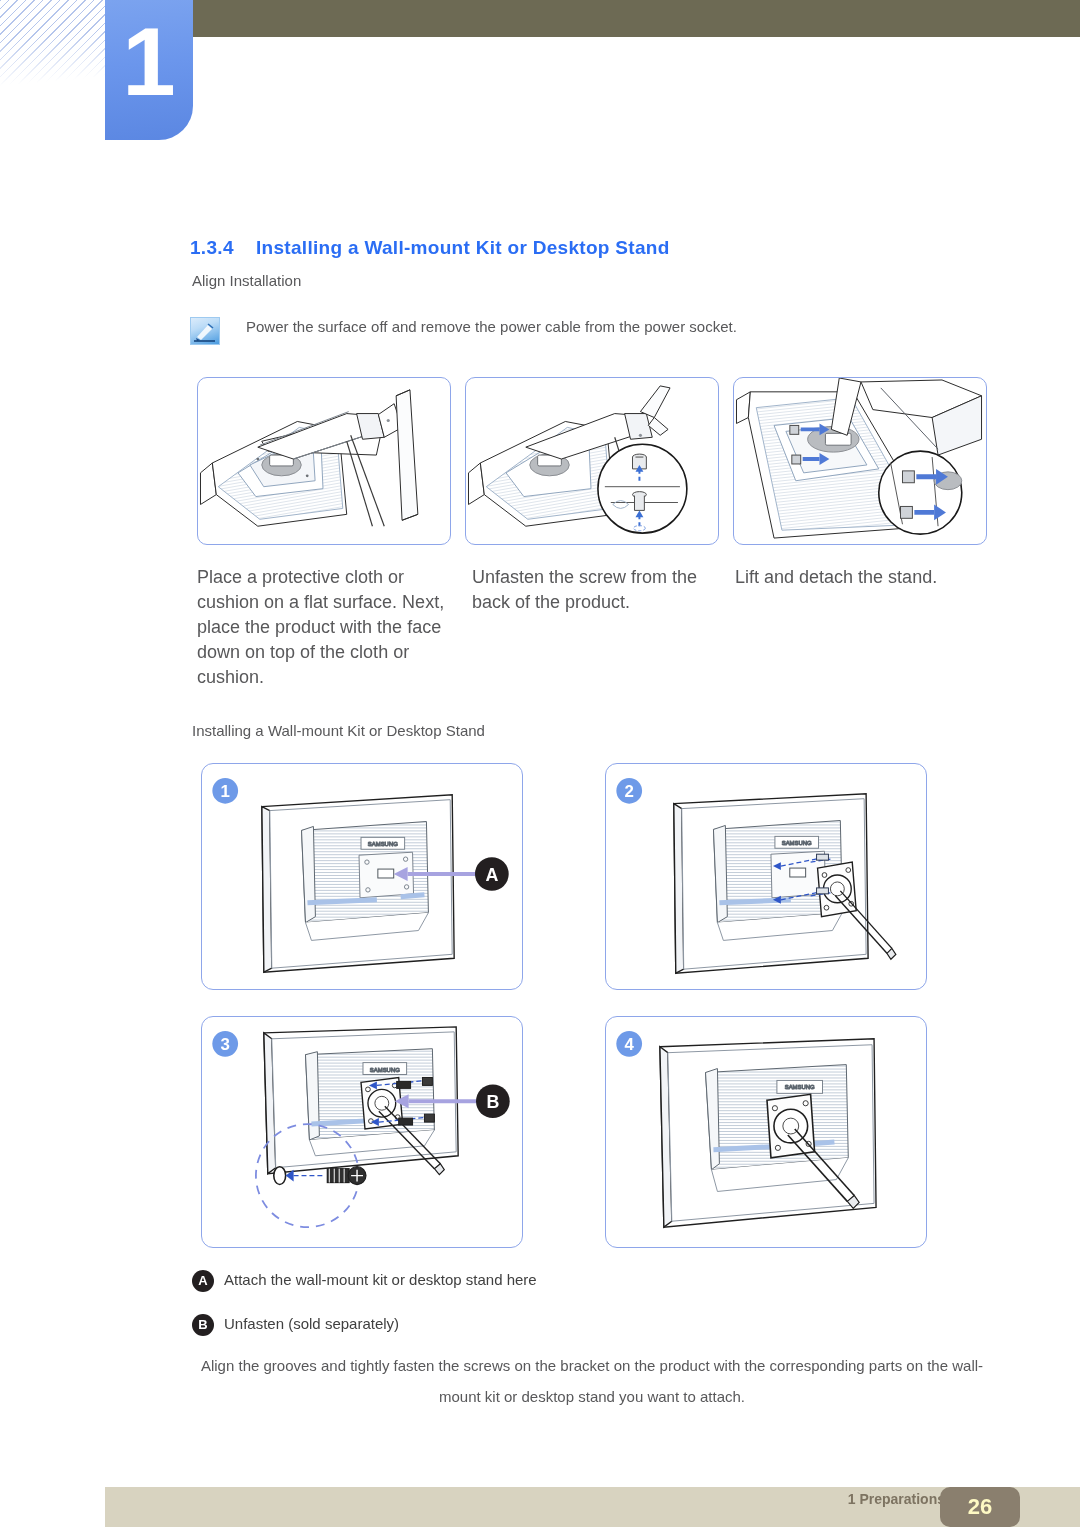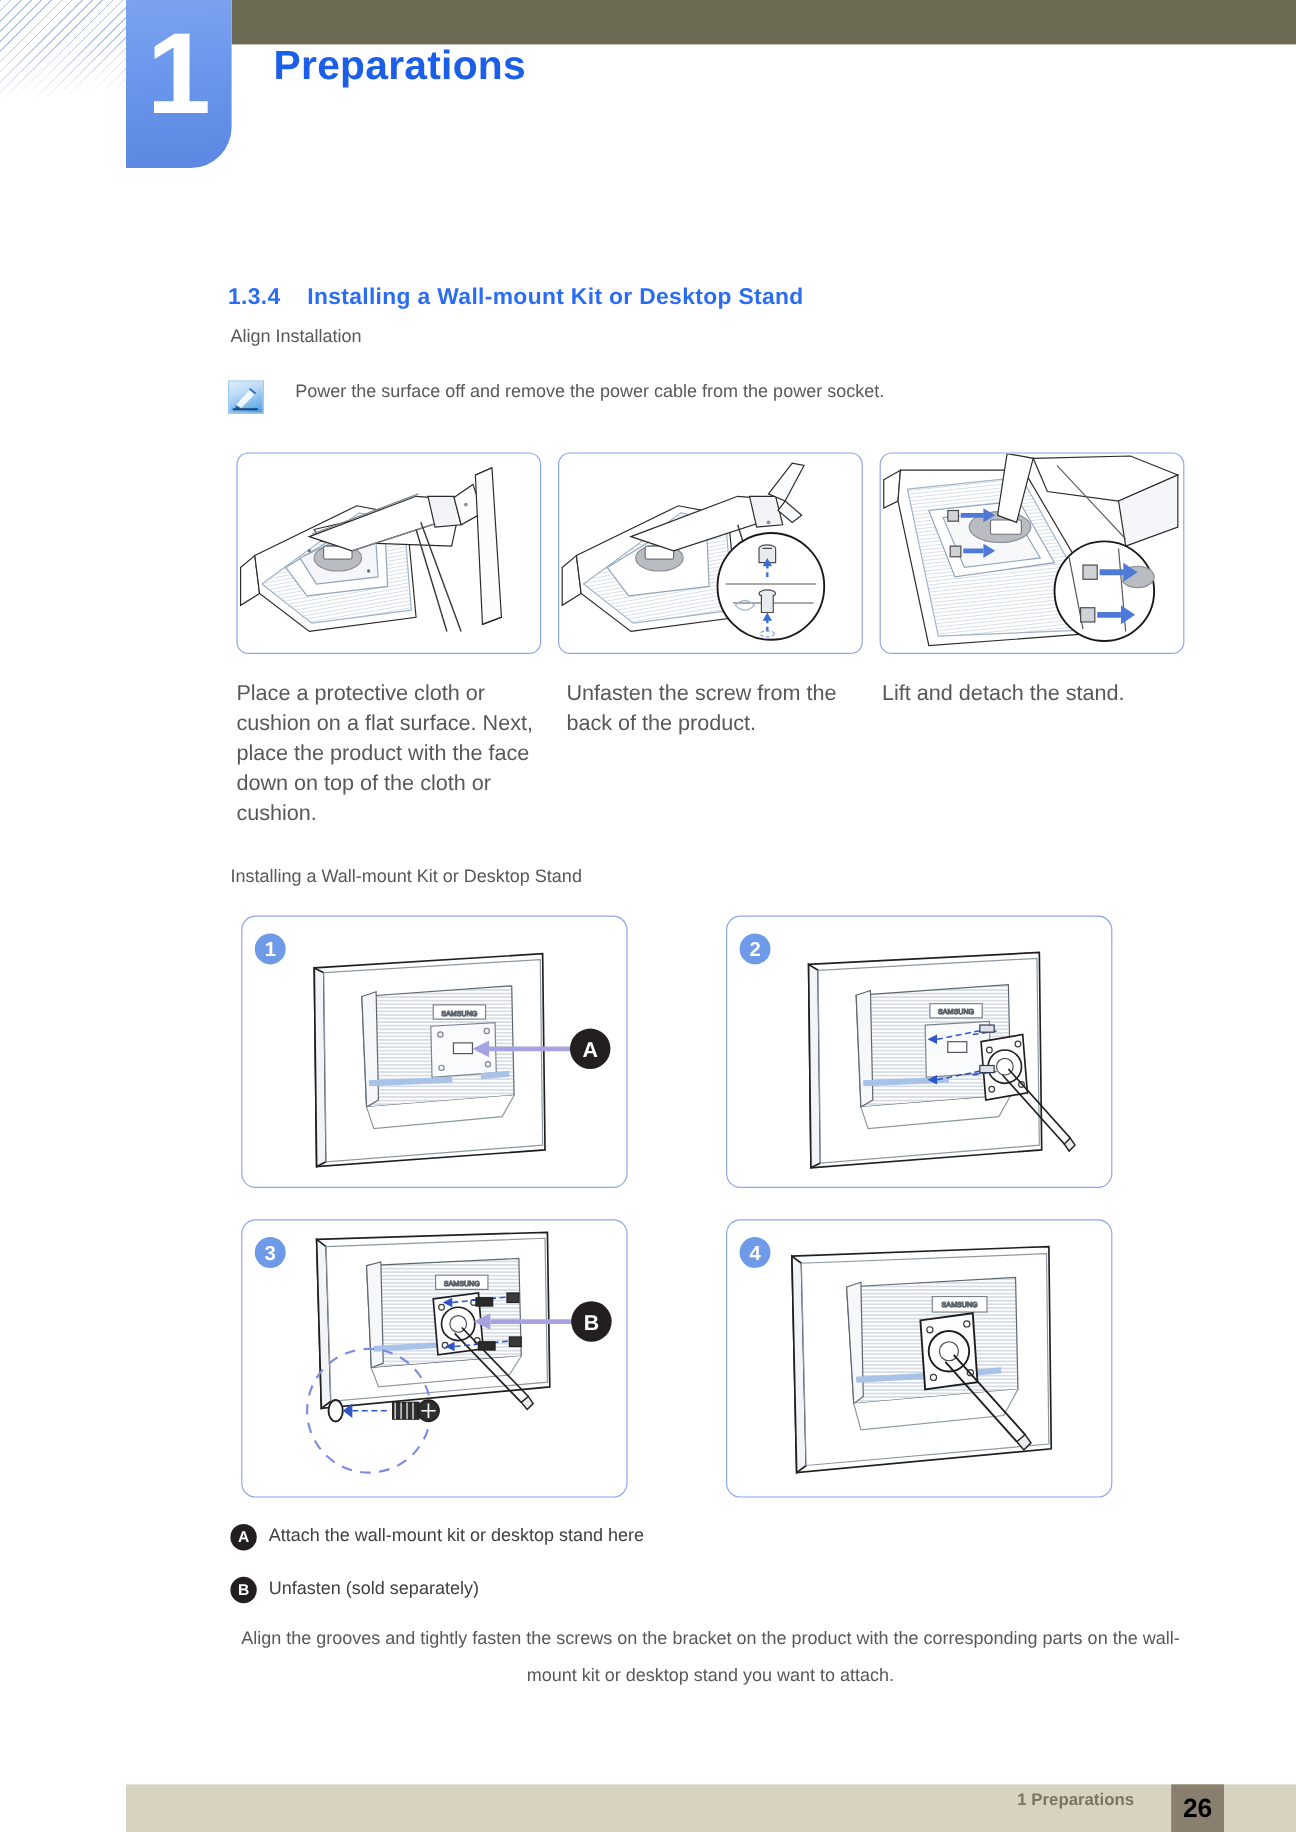--- a/index.html
+++ b/index.html
@@ -131,35 +131,34 @@
     font-size:15px; line-height:31px; color:#58585a;text-align:center;
   }
 
   
   .footer { position:absolute; left:105px; top:1487px; width:975px; height:40px; background:#d8d3c0; }
   .footer-label {
     position:absolute; right:135px; top:4px;
     font-size:14px; color:#7d7361; font-weight:bold;
   }
   .footer-page {
-    position:absolute; right:60px; top:0; width:44px; height:40px;
-    background:#8a7f6e; color:#000000;
-    font-size:22px; font-weight:bold; line-height:40px; text-align:center;
+    position:absolute; right:60px; top:0; width:80px; height:40px;
+    background:#8a7f6e; color:#fef9c3;
+    font-size:22px; font-weight:bold; line-height:40px; text-align:center;border-radius:10px;
   }
 </style>
 </head>
 <body>
 
 <div class="header">
   <div class="hatch"></div>
   <div class="olive-bar"></div>
   <div class="chapter-tab">
     <div class="num">1</div>
   </div>
-  <div class="chapter-title">Preparations</div>
 </div>
 
 <div class="content">
 
   <div class="sec-heading">
     <span class="nbr">1.3.4</span><span>Installing a Wall-mount Kit or Desktop Stand</span>
   </div>
 
   <div class="before-install">Align Installation</div>
 

